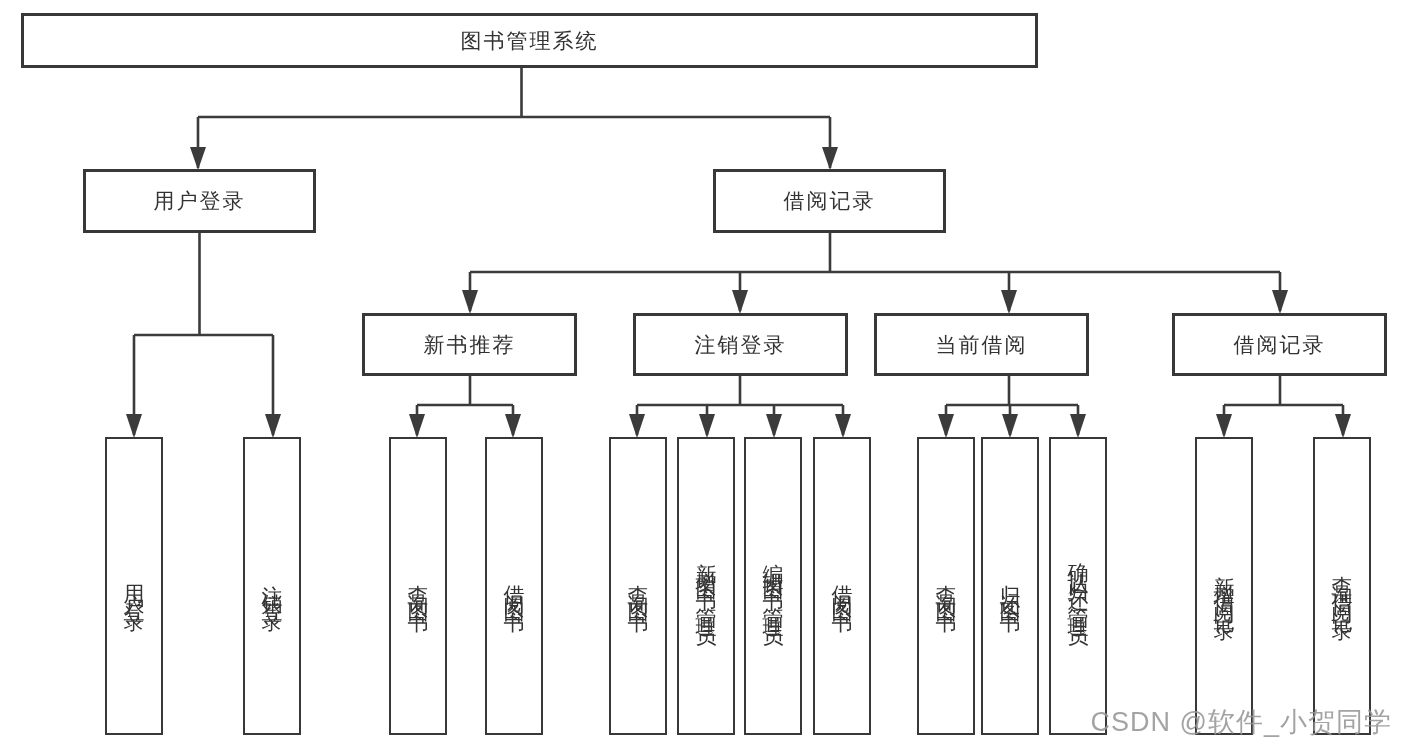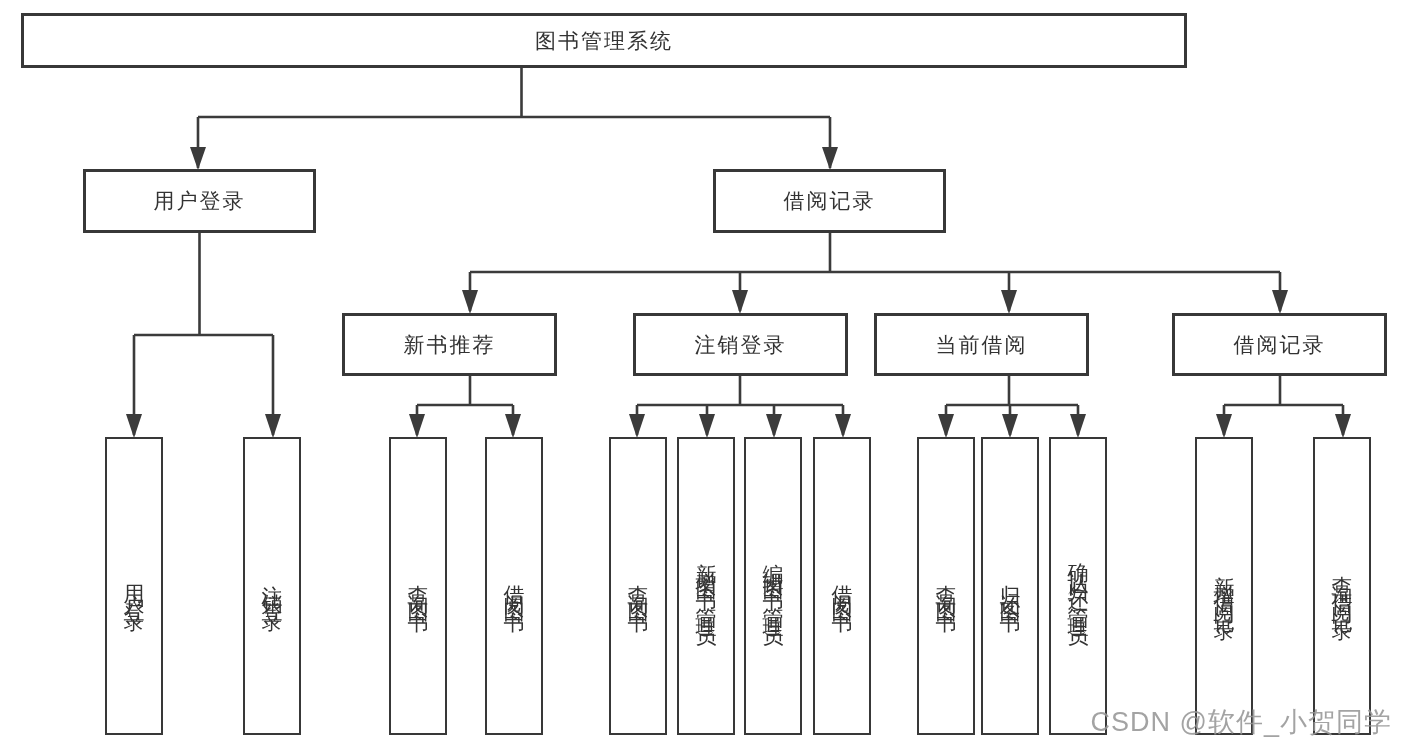--- a/index.html
+++ b/index.html
@@ -26,26 +26,26 @@
     border: 3px solid #383838;
     background: #ffffff;
     display: flex;
     align-items: center;
     justify-content: center;
     color: #333333;
     font-size: 21px;
     letter-spacing: 2px;
     z-index: 2;
   }
-  .root-box   { left: 21px;  top: 13px;  width: 1166px; height: 55px; }
+  .root-box   { left: 21px;  top: 13px;  width: 1017px; height: 55px; }
   .l2-box     { top: 169px; height: 64px; }
   .l2-a       { left: 83px;  width: 233px; }
   .l2-b       { left: 713px; width: 233px; }
   .l3-box     { top: 313px; height: 63px; width: 215px; }
-  .l3-0       { left: 342px; }
+  .l3-0       { left: 362px; }
   .l3-1       { left: 633px; }
   .l3-2       { left: 874px; }
   .l3-3       { left: 1172px; }
   .leaf {
     top: 437px;
     height: 298px;
     width: 58px;
     border-width: 2px;
   }
   .leaf span {

